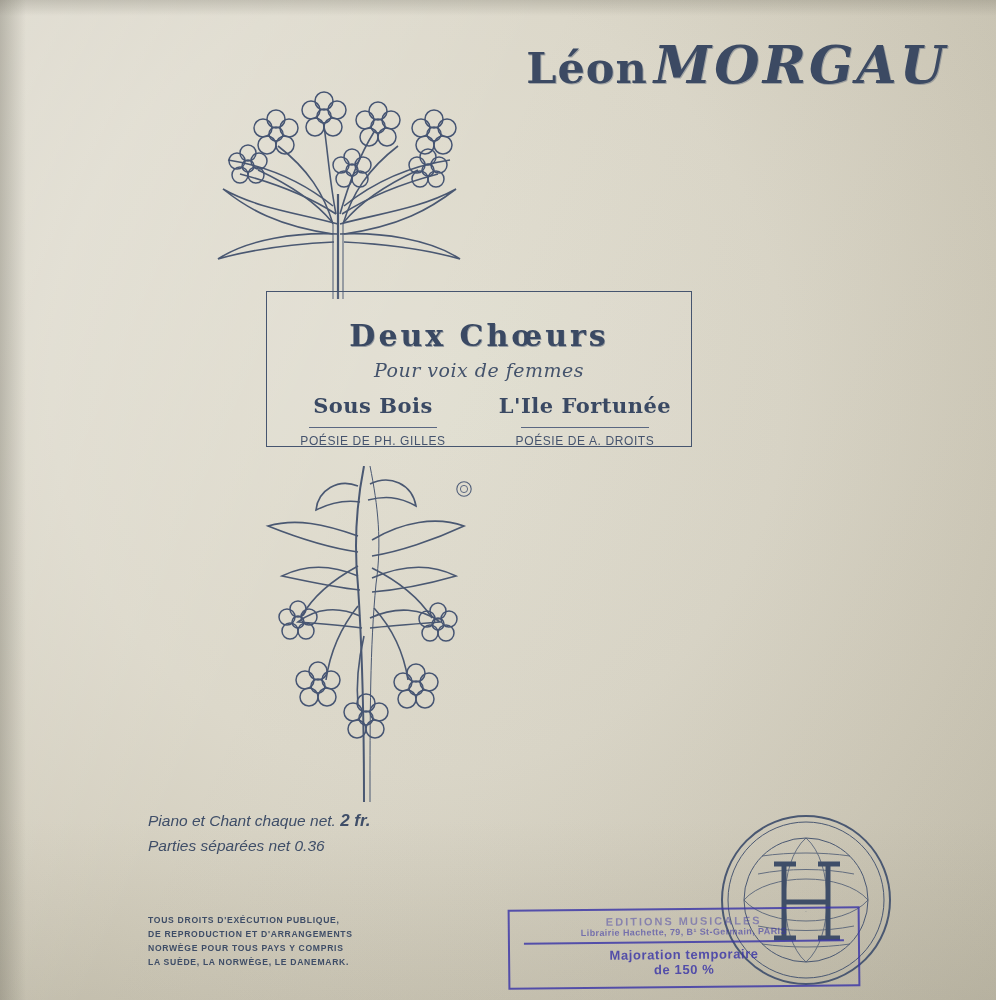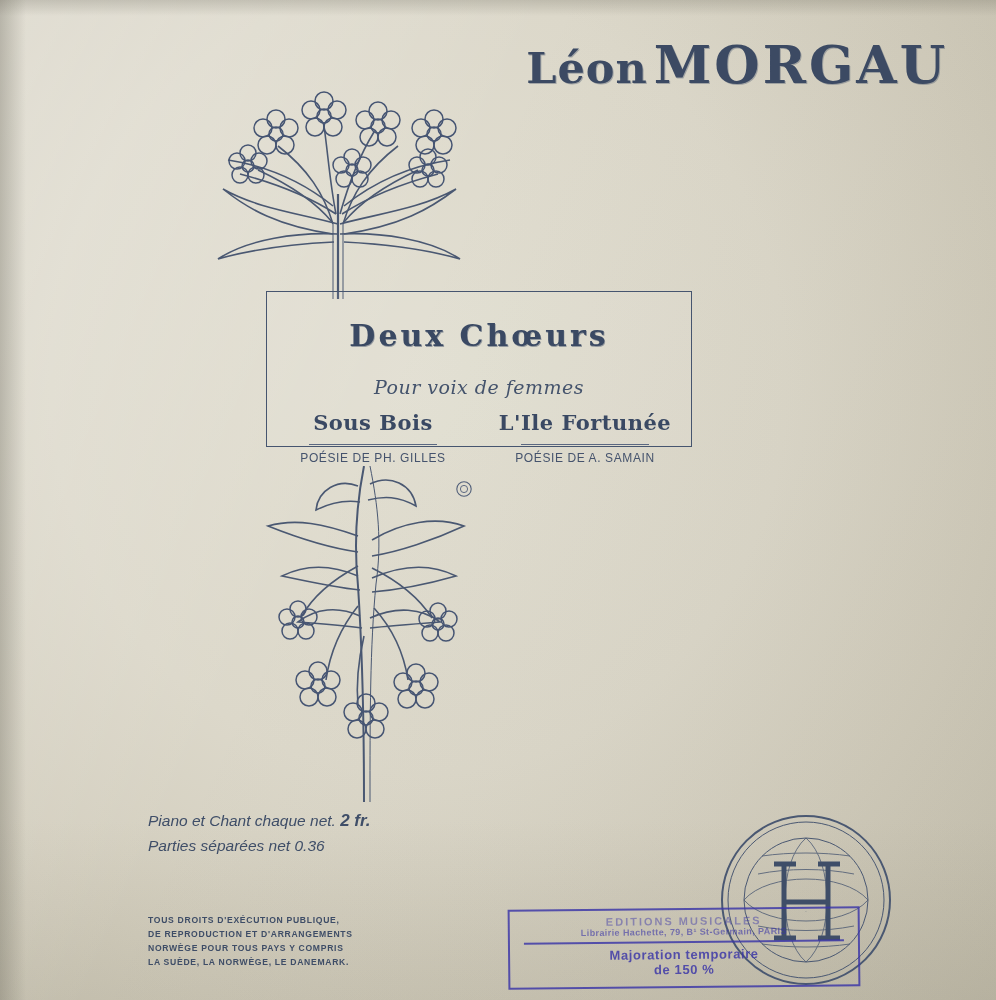--- a/index.html
+++ b/index.html
@@ -52,20 +52,21 @@
     text-shadow: 1px 1px 0 rgba(60,74,99,0.35);
   }
   .composer .small {
     font-size: 43px;
     font-weight: bold;
   }
   .composer .big {
     font-size: 52px;
     font-weight: bold;
     letter-spacing: 3px;
+    font-style: italic;
   }
 
   
   .title-frame {
     position: absolute;
     left: 266px;
     top: 291px;
     width: 426px;
     height: 156px;
     border: 1.5px solid #46556f;
@@ -77,21 +78,21 @@
   .main-title {
     margin-top: 26px;
     font-family: "DejaVu Serif", serif;
     font-weight: bold;
     font-size: 30px;
     letter-spacing: 3px;
     color: #3a4963;
     text-shadow: 0.7px 0.7px 0 rgba(58,73,99,0.45);
   }
   .sub-title {
-    margin-top: 23px;
+    margin-top: 6px;
     font-family: "DejaVu Serif", serif;
     font-style: italic;
     font-size: 19px;
     color: #44536c;
     letter-spacing: 0.5px;
   }
   .piece-row {
     display: flex;
     justify-content: space-around;
     margin-top: 12px;
@@ -318,21 +319,21 @@
     <div class="sub-title">Pour voix de femmes</div>
     <div class="piece-row">
       <div class="piece">
         <div class="piece-title">Sous Bois</div>
         <div class="piece-rule"></div>
         <div class="piece-poet">POÉSIE DE PH. GILLES</div>
       </div>
       <div class="piece">
         <div class="piece-title">L'Ile Fortunée</div>
         <div class="piece-rule"></div>
-        <div class="piece-poet">POÉSIE DE A. SAMAIN</div>
+        <div class="piece-poet">POÉSIE DE A. DROITS</div>
       </div>
     </div>
   </div>
 
   <svg id="ornament-mark" viewBox="0 0 20 20">
     <circle cx="10" cy="10" r="8" fill="none" stroke="#505e79" stroke-width="1.2"></circle>
     <circle cx="10" cy="10" r="4" fill="none" stroke="#505e79" stroke-width="1"></circle>
   </svg>
 
   <svg class="ornament" id="ornament-bottom" width="280" height="340" viewBox="0 0 280 340">

